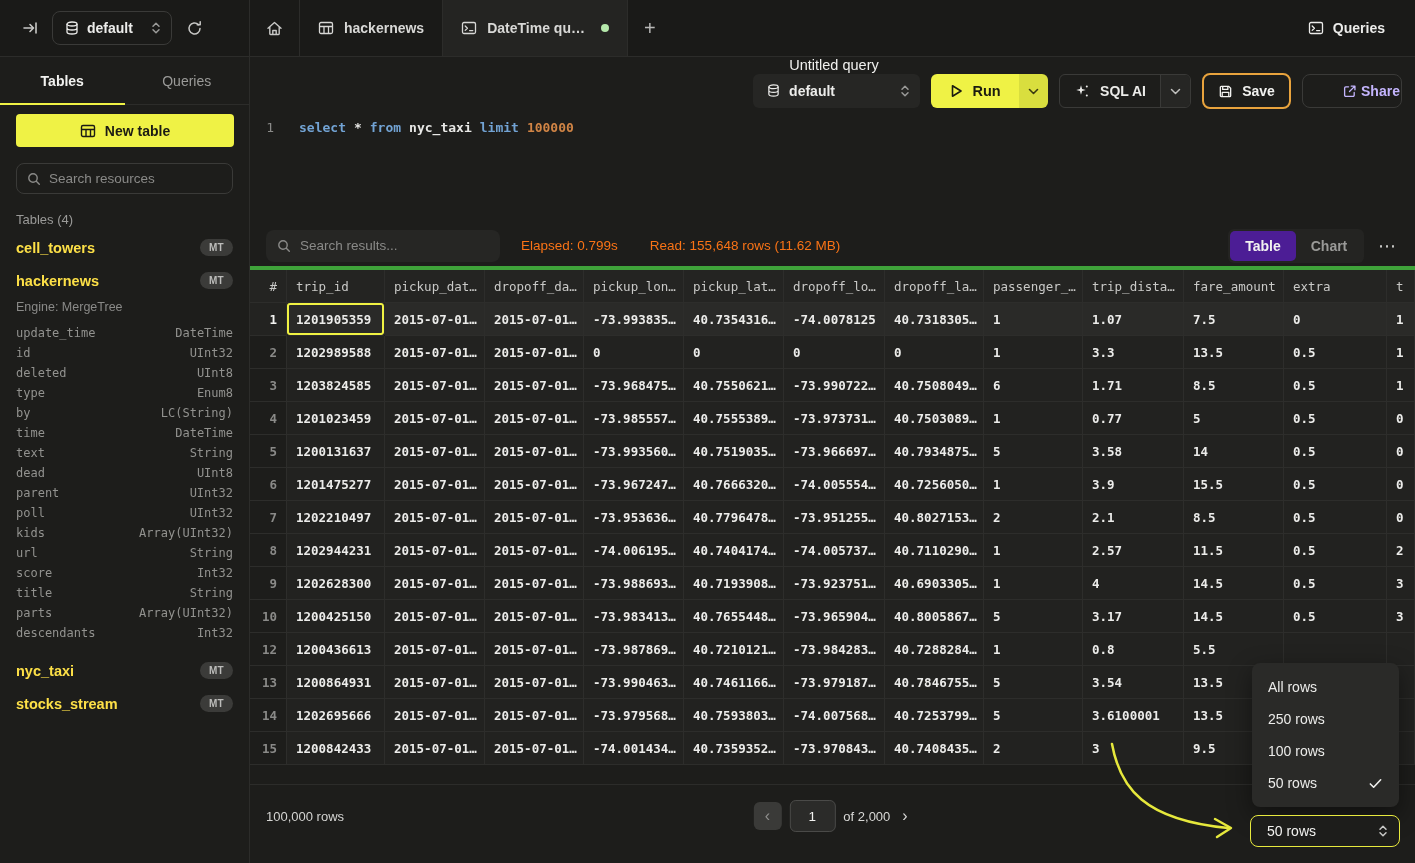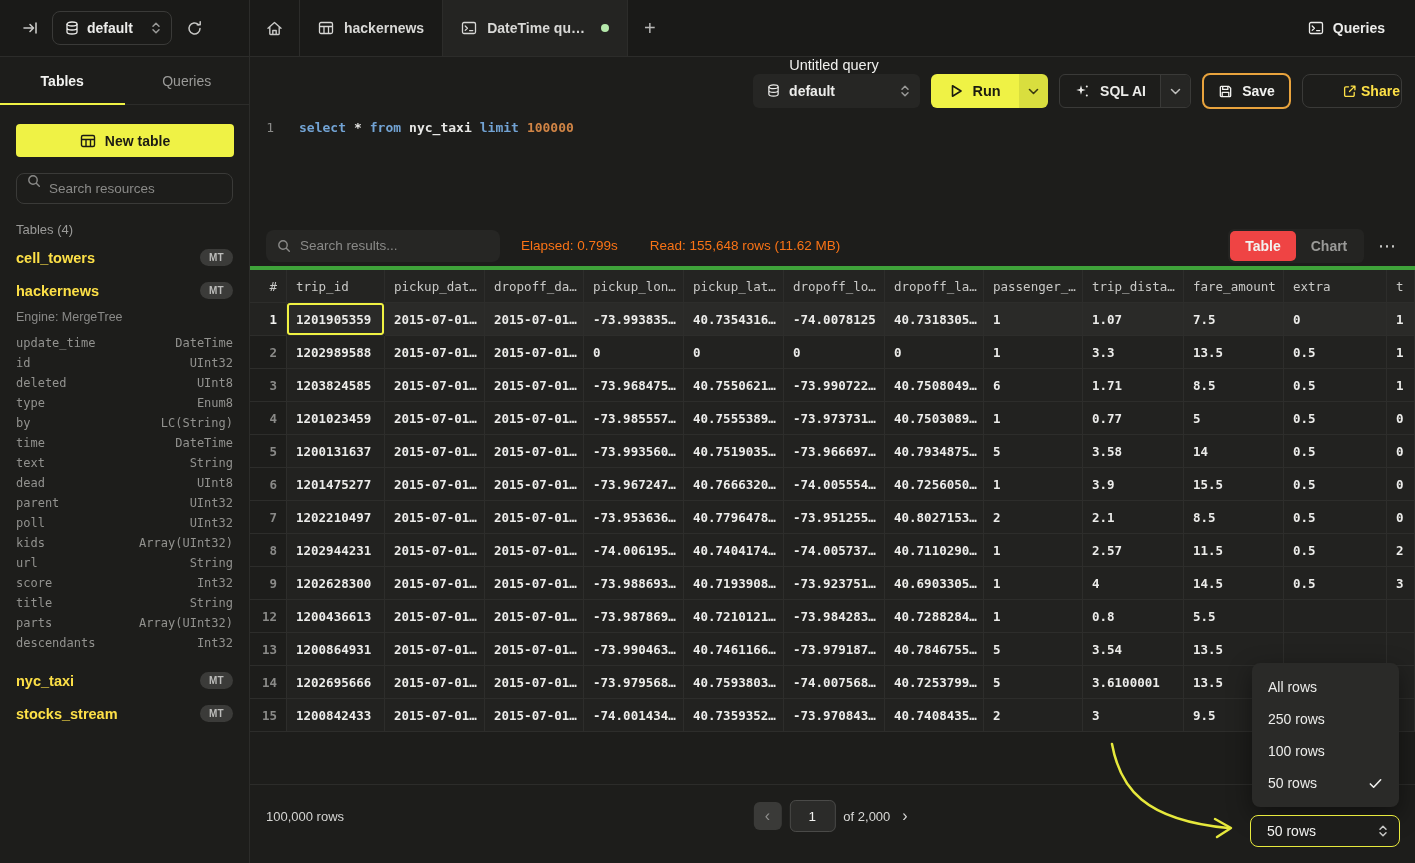--- a/index.html
+++ b/index.html
@@ -21,22 +21,22 @@
   .newtab { background:none; border:none; color:#b8b8b6; font-size:20px; padding:0 16px; cursor:pointer; }
   .topbar-right { display:flex; align-items:center; padding-right:30px; }
   .queries-btn { background:none; border:none; color:#ececea; font-size:14px; font-weight:700; display:flex; align-items:center; gap:9px; cursor:pointer; }
 
   
   .sidebar { position:absolute; top:57px; left:0; width:250px; height:806px; background:#1d1d1b; border-right:1px solid #2c2c2a; }
   .side-tabs { height:48px; display:flex; border-bottom:1px solid #2c2c2a; }
   .side-tab { flex:1; display:flex; align-items:center; justify-content:center; font-size:14px; color:#9a9a98; cursor:pointer; position:relative; font-weight:400; }
   .side-tab.active { color:#f2f2f0; font-weight:700; }
   .side-tab.active::after { content:""; position:absolute; left:0; right:0; bottom:-1px; height:2px; background:#eff245; }
-  .new-table { margin:19px 16px 0; width:218px; height:33px; background:#eff245; color:#1b1b14; border:none; border-radius:4px; font-size:14px; font-weight:700; display:flex; align-items:center; justify-content:center; gap:9px; cursor:pointer; font-family:"Liberation Sans",sans-serif; }
-  .side-search { margin:16px 16px 0; height:31px; border:1px solid #3a3a38; border-radius:8px; display:flex; gap:8px; padding:0 10px; color:#8a8a88; }
+  .new-table { margin:9px 16px 0; width:218px; height:33px; background:#eff245; color:#1b1b14; border:none; border-radius:4px; font-size:14px; font-weight:700; display:flex; align-items:center; justify-content:center; gap:9px; cursor:pointer; font-family:"Liberation Sans",sans-serif; }
+  .side-search { margin:16px 16px 0; height:31px; border:1px solid #3a3a38; border-radius:8px; display:flex; align-items:center; gap:8px; padding:0 10px; color:#8a8a88; }
   .side-search input { flex:1; background:transparent; border:none; outline:none; color:#d8d8d6; font-size:13.5px; font-family:"Liberation Sans",sans-serif; min-width:0; }
   .side-search input::placeholder { color:#8a8a88; }
   .section-label { margin:18px 16px 4px; font-size:13px; color:#9a9a98; }
   .tbl-item { height:33px; display:flex; align-items:center; justify-content:space-between; padding:0 16px; cursor:pointer; }
   .tbl-name { color:#fde047; font-size:14.5px; font-weight:700; }
   .badge { background:#3b3b39; color:#bcbcba; border-radius:9px; font-size:10px; font-weight:700; padding:3px 9px; letter-spacing:.3px; }
   .engine-label { margin:3px 16px 9px; font-size:12.5px; color:#8a8a88; }
   .schema-list { margin:0 16px; }
   .schema-row { height:20px; display:flex; justify-content:space-between; align-items:center; font-family:"DejaVu Sans Mono",monospace; font-size:12px; color:#92928f; }
   .tbl-item.spaced { margin-top:11px; }
@@ -48,41 +48,41 @@
   .actions { margin-left:auto; display:flex; align-items:center; gap:11px; }
   .sel-btn { display:flex; align-items:center; gap:9px; height:34px; width:167px; background:#262624; border:none; border-radius:6px; color:#ececea; font-size:14px; font-weight:700; padding:0 10px 0 14px; cursor:pointer; font-family:"Liberation Sans",sans-serif; }
   .sel-btn .grow { flex:1; text-align:left; }
   .run-group { display:flex; height:34px; border-radius:6px; overflow:hidden; }
   .run-main { width:88px; background:#eff245; border:none; color:#1b1b10; font-size:14.5px; font-weight:700; display:flex; align-items:center; justify-content:center; gap:10px; cursor:pointer; font-family:"Liberation Sans",sans-serif; }
   .run-caret { width:29px; background:#d9de3e; border:none; color:#3a3a10; cursor:pointer; display:flex; align-items:center; justify-content:center; }
   .sqlai-group { display:flex; height:34px; border:1px solid #3a3a38; border-radius:6px; overflow:hidden; }
   .sqlai-main { display:flex; align-items:center; gap:10px; background:transparent; border:none; color:#ececea; font-size:14px; font-weight:700; padding:0 14px; cursor:pointer; font-family:"Liberation Sans",sans-serif; }
   .sqlai-caret { width:30px; background:#262624; border:none; border-left:1px solid #3a3a38; color:#c0c0be; cursor:pointer; display:flex; align-items:center; justify-content:center; }
   .save-btn { height:36px; width:89px; background:transparent; border:2px solid #e8a33d; border-radius:8px; color:#f2f2f0; font-size:14px; font-weight:700; display:flex; align-items:center; justify-content:center; gap:9px; cursor:pointer; font-family:"Liberation Sans",sans-serif; }
-  .share-btn { height:34px; width:100px; background:transparent; border:1px solid #3a3a38; border-radius:8px; color:#fde047; font-size:14px; font-weight:700; display:flex; align-items:center; justify-content:center; gap:4px; cursor:pointer; font-family:"Liberation Sans",sans-serif;padding-left:38px; }
+  .share-btn { height:34px; width:100px; background:transparent; border:1px solid #3a3a38; border-radius:8px; color:#c4b5fd; font-size:14px; font-weight:700; display:flex; align-items:center; justify-content:center; gap:4px; cursor:pointer; font-family:"Liberation Sans",sans-serif;padding-left:38px; }
 
   .editor { position:absolute; top:48px; left:0; right:0; height:120px; padding-top:13px; cursor:text; }
   .code-line { display:flex; font-family:"DejaVu Sans Mono",monospace; font-size:13px; font-weight:700; line-height:20px; }
   .lnum { width:24px; text-align:right; color:#8a8a88; font-weight:400; margin-right:17px; }
   .tok-kw { color:#72a3d4; }
   .tok-plain { color:#e8e8e6; }
   .tok-num { color:#d08445; }
   .code-line span + span { margin-left:8px; }
 
   .results-toolbar { position:absolute; top:168px; left:0; right:0; height:41px; display:flex; align-items:center; padding:0 16px; }
   .res-search { width:234px; height:32px; background:#262624; border-radius:8px; display:flex; align-items:center; gap:9px; padding:0 11px; color:#8a8a88; }
   .res-search input { flex:1; background:transparent; border:none; outline:none; color:#d8d8d6; font-size:13.5px; font-family:"Liberation Sans",sans-serif; min-width:0; }
   .res-search input::placeholder { color:#8a8a88; }
   .stat { color:#f97316; font-size:13.5px; }
   .stat.elapsed { margin-left:21px; }
   .stat.read { margin-left:32px; }
   .view-right { margin-left:auto; display:flex; align-items:center; gap:12px; }
   .view-toggle { display:flex; background:#242422; border-radius:6px; padding:2px; height:34px; }
   .view-seg { border:none; background:transparent; color:#9a9a98; font-size:14px; font-weight:700; width:66px; border-radius:5px; cursor:pointer; font-family:"Liberation Sans",sans-serif; }
-  .view-seg.active { background:#ef4444; color:#f2f2f0; }
+  .view-seg.active { background:#4c1d95; color:#f2f2f0; }
   .more-btn { background:none; border:none; color:#d0d0ce; font-size:18px; letter-spacing:1px; cursor:pointer; padding:0 2px; }
 
   .green-bar { position:absolute; top:209px; left:0; right:0; height:4px; background:#3fa33a; }
   .table-wrap { position:absolute; top:213px; left:0; right:0; height:516px; overflow:hidden; }
   table.results { border-collapse:separate; border-spacing:0; table-layout:fixed; width:1165px; }
   table.results th, table.results td { height:33px; padding:0 9px; border-right:1px solid #2d2d2b; border-bottom:1px solid #2d2d2b; white-space:nowrap; overflow:hidden; font-family:"DejaVu Sans Mono",monospace; font-size:12.5px; text-align:left; }
   table.results th { background:#242422; color:#c9c9c7; font-weight:400; }
   table.results td { background:#222220; color:#ececea; font-weight:700; cursor:cell; }
   table.results th.rownum, table.results td.rownum { text-align:right; }
   table.results td.rownum { background:#1d1d1b; color:#8a8a88; }
@@ -530,20 +530,35 @@
               <td>40.7193908…</td>
               <td>-73.923751…</td>
               <td>40.6903305…</td>
               <td>1</td>
               <td>4</td>
               <td>14.5</td>
               <td>0.5</td>
               <td>3</td>
             </tr>
             <tr>
+              <td class="rownum">10</td>
+              <td>1200425150</td>
+              <td>2015-07-01…</td>
+              <td>2015-07-01…</td>
+              <td>-73.983413…</td>
+              <td>40.7655448…</td>
+              <td>-73.965904…</td>
+              <td>40.8005867…</td>
+              <td>5</td>
+              <td>3.17</td>
+              <td>14.5</td>
+              <td>0.5</td>
+              <td>3</td>
+            </tr>
+            <tr>
               <td class="rownum">12</td>
               <td>1200436613</td>
               <td>2015-07-01…</td>
               <td>2015-07-01…</td>
               <td>-73.987869…</td>
               <td>40.7210121…</td>
               <td>-73.984283…</td>
               <td>40.7288284…</td>
               <td>1</td>
               <td>0.8</td>

